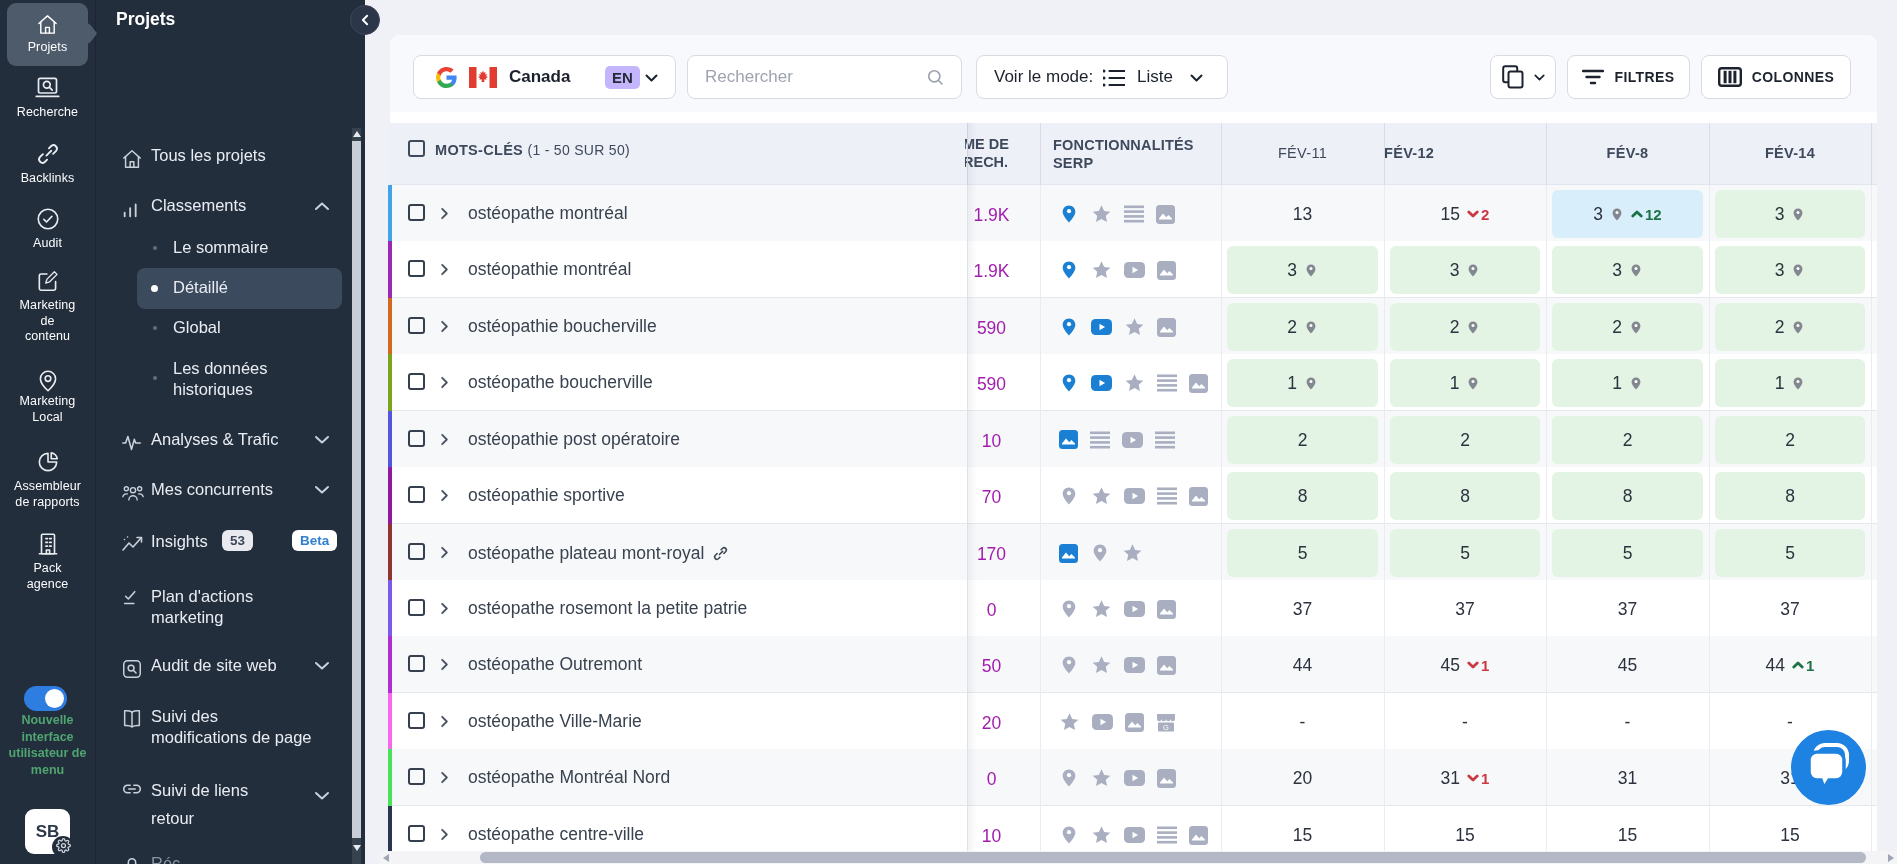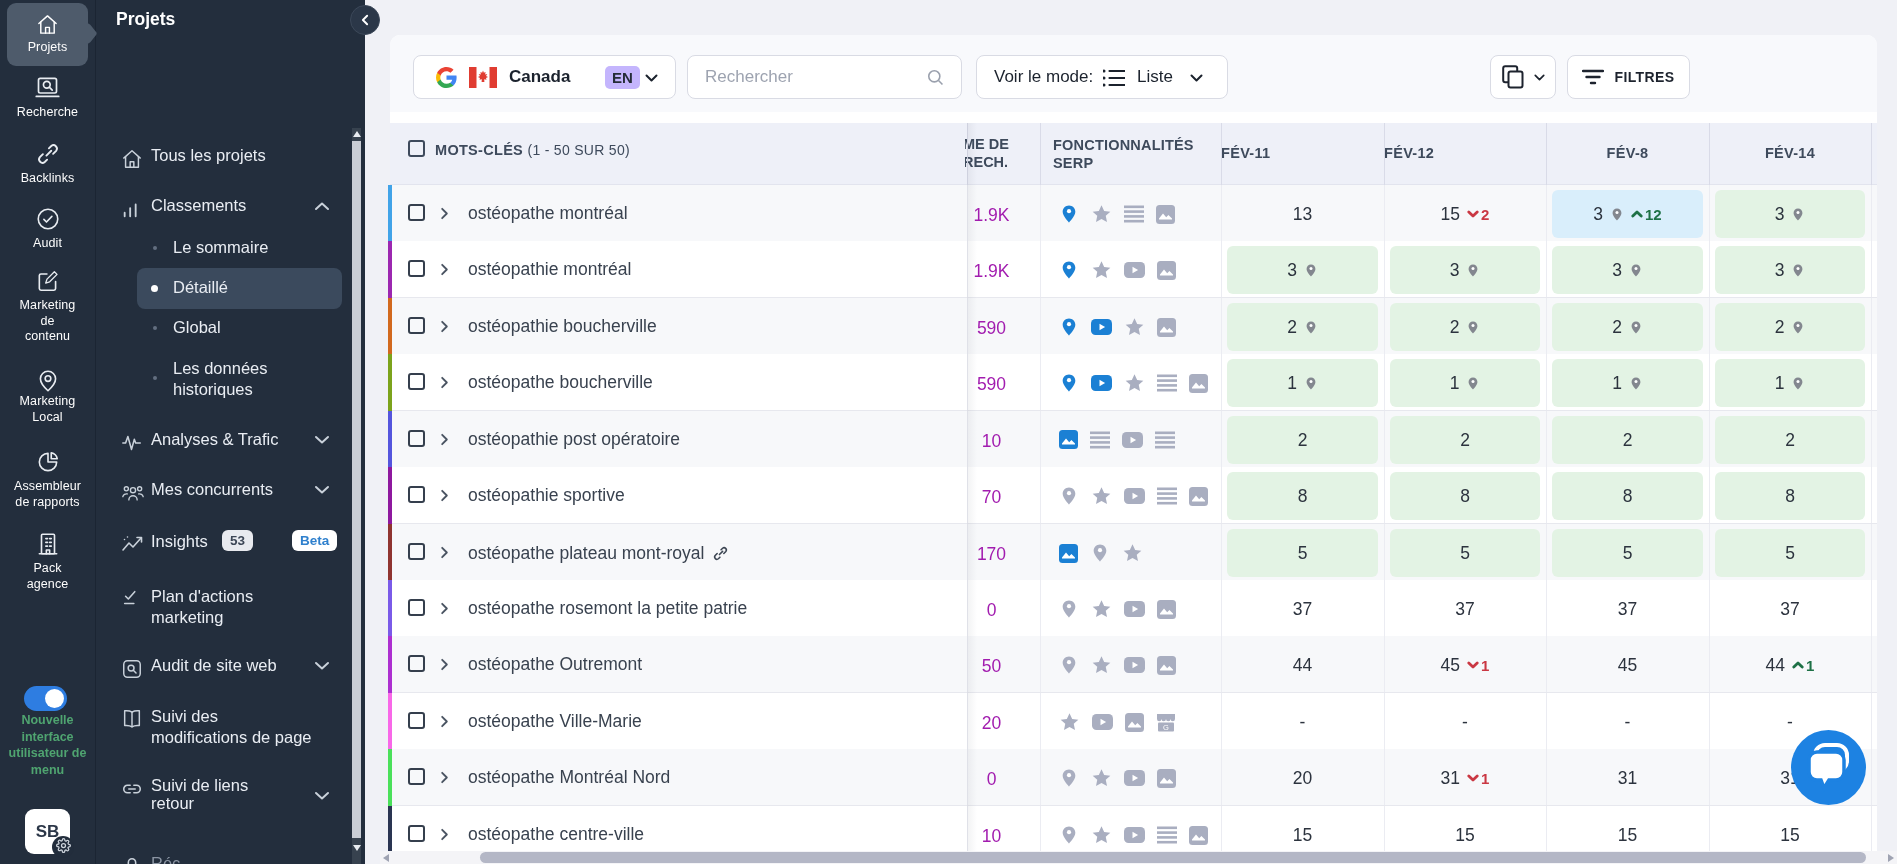--- a/index.html
+++ b/index.html
@@ -134,31 +134,40 @@
           </svg>
       </div>
 
       <div class="btn" style="left:1177px;width:123px">
         <svg width="22" height="16" viewBox="0 0 22 16" fill="none" stroke="#1d232e" stroke-width="2.4" stroke-linecap="round">
             <path d="M1 2h20M4.5 8h13M9 14h4"></path>
           </svg>
         <span>FILTRES</span>
       </div>
 
+      <div class="btn" style="left:1311px;width:150px">
+        <svg width="24" height="20" viewBox="0 0 24 20">
+            <rect x="1.2" y="1.2" width="21.6" height="17.6" rx="2.5" fill="none" stroke="#1d232e" stroke-width="2.4"></rect>
+            <rect x="5.6" y="3.8" width="3" height="12.4" fill="#1d232e"></rect>
+            <rect x="10.5" y="3.8" width="3" height="12.4" fill="#1d232e"></rect>
+            <rect x="15.4" y="3.8" width="3" height="12.4" fill="#1d232e"></rect>
+          </svg>
+        <span>COLONNES</span>
+      </div>
     </div>
   </div>
 
   <div id="thead" class="abs">
       <div class="cb" style="left:18px;top:17px;border-color:#3e4a5c"></div>
       <div style="position:absolute;left:45px;top:19px;font-size:14.5px;font-weight:bold;letter-spacing:.3px">MOTS-CLÉS <span style="font-weight:normal;font-size:14px">(1 - 50 SUR 50)</span></div>
       <div style="position:absolute;left:575px;top:13px;width:75px;height:40px;overflow:hidden">
         <div style="margin-left:-2px;font-size:14.5px;font-weight:bold;line-height:17.5px">ME DE<br>RECH.</div>
       </div>
       <div style="position:absolute;left:663px;top:13px;font-size:14.5px;font-weight:bold;letter-spacing:.2px;line-height:18px">FONCTIONNALITÉS<br>SERP</div>
-      <div style="position:absolute;left:831px;top:22px;width:163px;text-align:left;font-size:14.5px;font-weight:bold;letter-spacing:.3px">FÉV-11</div>
+      <div style="position:absolute;left:831px;top:22px;width:163px;text-align:center;font-size:14.5px;font-weight:normal;letter-spacing:.3px">FÉV-11</div>
       <div style="position:absolute;left:994px;top:22px;width:162px;font-size:14.5px;font-weight:bold;letter-spacing:.3px">FÉV-12</div>
       <div style="position:absolute;left:1156px;top:22px;width:163px;text-align:center;font-size:14.5px;font-weight:bold;letter-spacing:.3px">FÉV-8</div>
       <div style="position:absolute;left:1319px;top:22px;width:162px;text-align:center;font-size:14.5px;font-weight:bold;letter-spacing:.3px">FÉV-14</div>
       <div class="hline" style="left:577px"></div>
       <div class="hline" style="left:650px"></div>
       <div class="hline" style="left:831px"></div>
       <div class="hline" style="left:994px"></div>
       <div class="hline" style="left:1156px"></div>
       <div class="hline" style="left:1319px"></div>
       <div class="hline" style="left:1481px"></div>
@@ -905,21 +914,21 @@
           <path d="M12 4.5C10.5 3.5 8.5 3 6 3H4v16h2c2.5 0 4.5.5 6 1.5 1.5-1 3.5-1.5 6-1.5h2V3h-2c-2.5 0-4.5.5-6 1.5Z"></path>
           <path d="M12 4.5v16"></path>
         </svg>
       <div class="t" style="line-height:20.5px">Suivi des<br>modifications de page</div>
     </div>
     <div class="m" style="top:778px">
       <svg class="ico" width="22" height="22" viewBox="0 0 24 24" fill="none" stroke="#c9d1da" stroke-width="1.7" stroke-linecap="round">
           <path d="M9 12h6" opacity="0"></path>
           <path d="M10 8H7a4 4 0 0 0 0 8h3M14 8h3a4 4 0 0 1 0 8h-3M8.5 12h7"></path>
         </svg>
-      <div class="t" style="line-height:18px">Suivi de liens<br>retour</div>
+      <div class="t" style="line-height:28px">Suivi de liens<br>retour</div>
       <svg class="chev" width="16" height="10" viewBox="0 0 16 10" style="top:13px" fill="none" stroke="#c9d1da" stroke-width="2" stroke-linecap="round" stroke-linejoin="round">
           <path d="m2 2 6 5.5L14 2"></path>
         </svg>
     </div>
     <div class="m" style="top:856px">
       <svg class="ico" width="22" height="22" viewBox="0 0 24 24" fill="none" stroke="#c9d1da" stroke-width="1.7" stroke-linecap="round">
           <path d="M12 3a4 4 0 0 0-4 4v3h8V7a4 4 0 0 0-4-4Z"></path>
         </svg>
       <div class="t" style="color:#8b95a3">Réc</div>
     </div>

